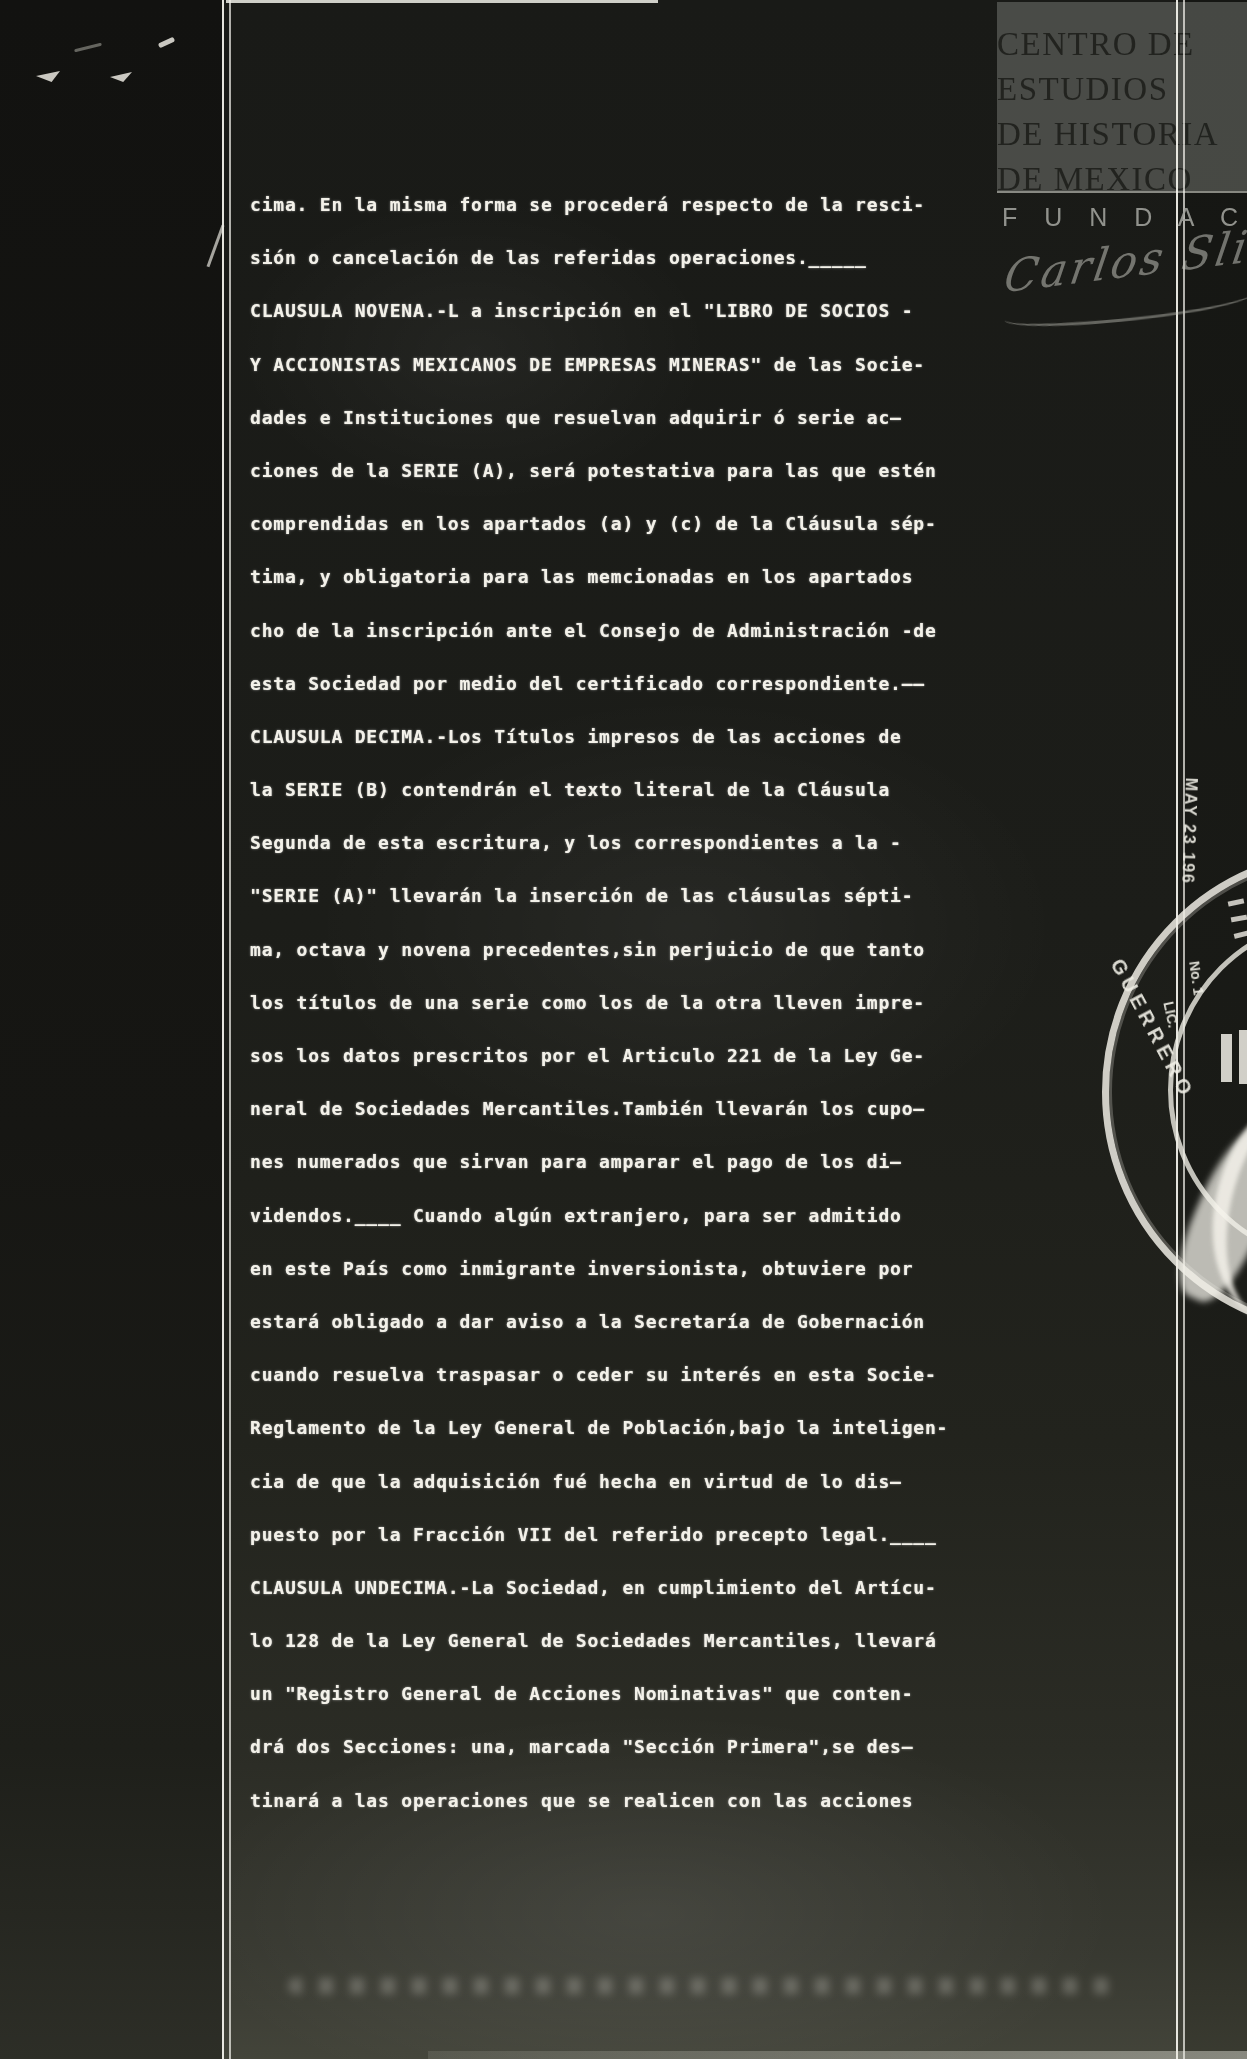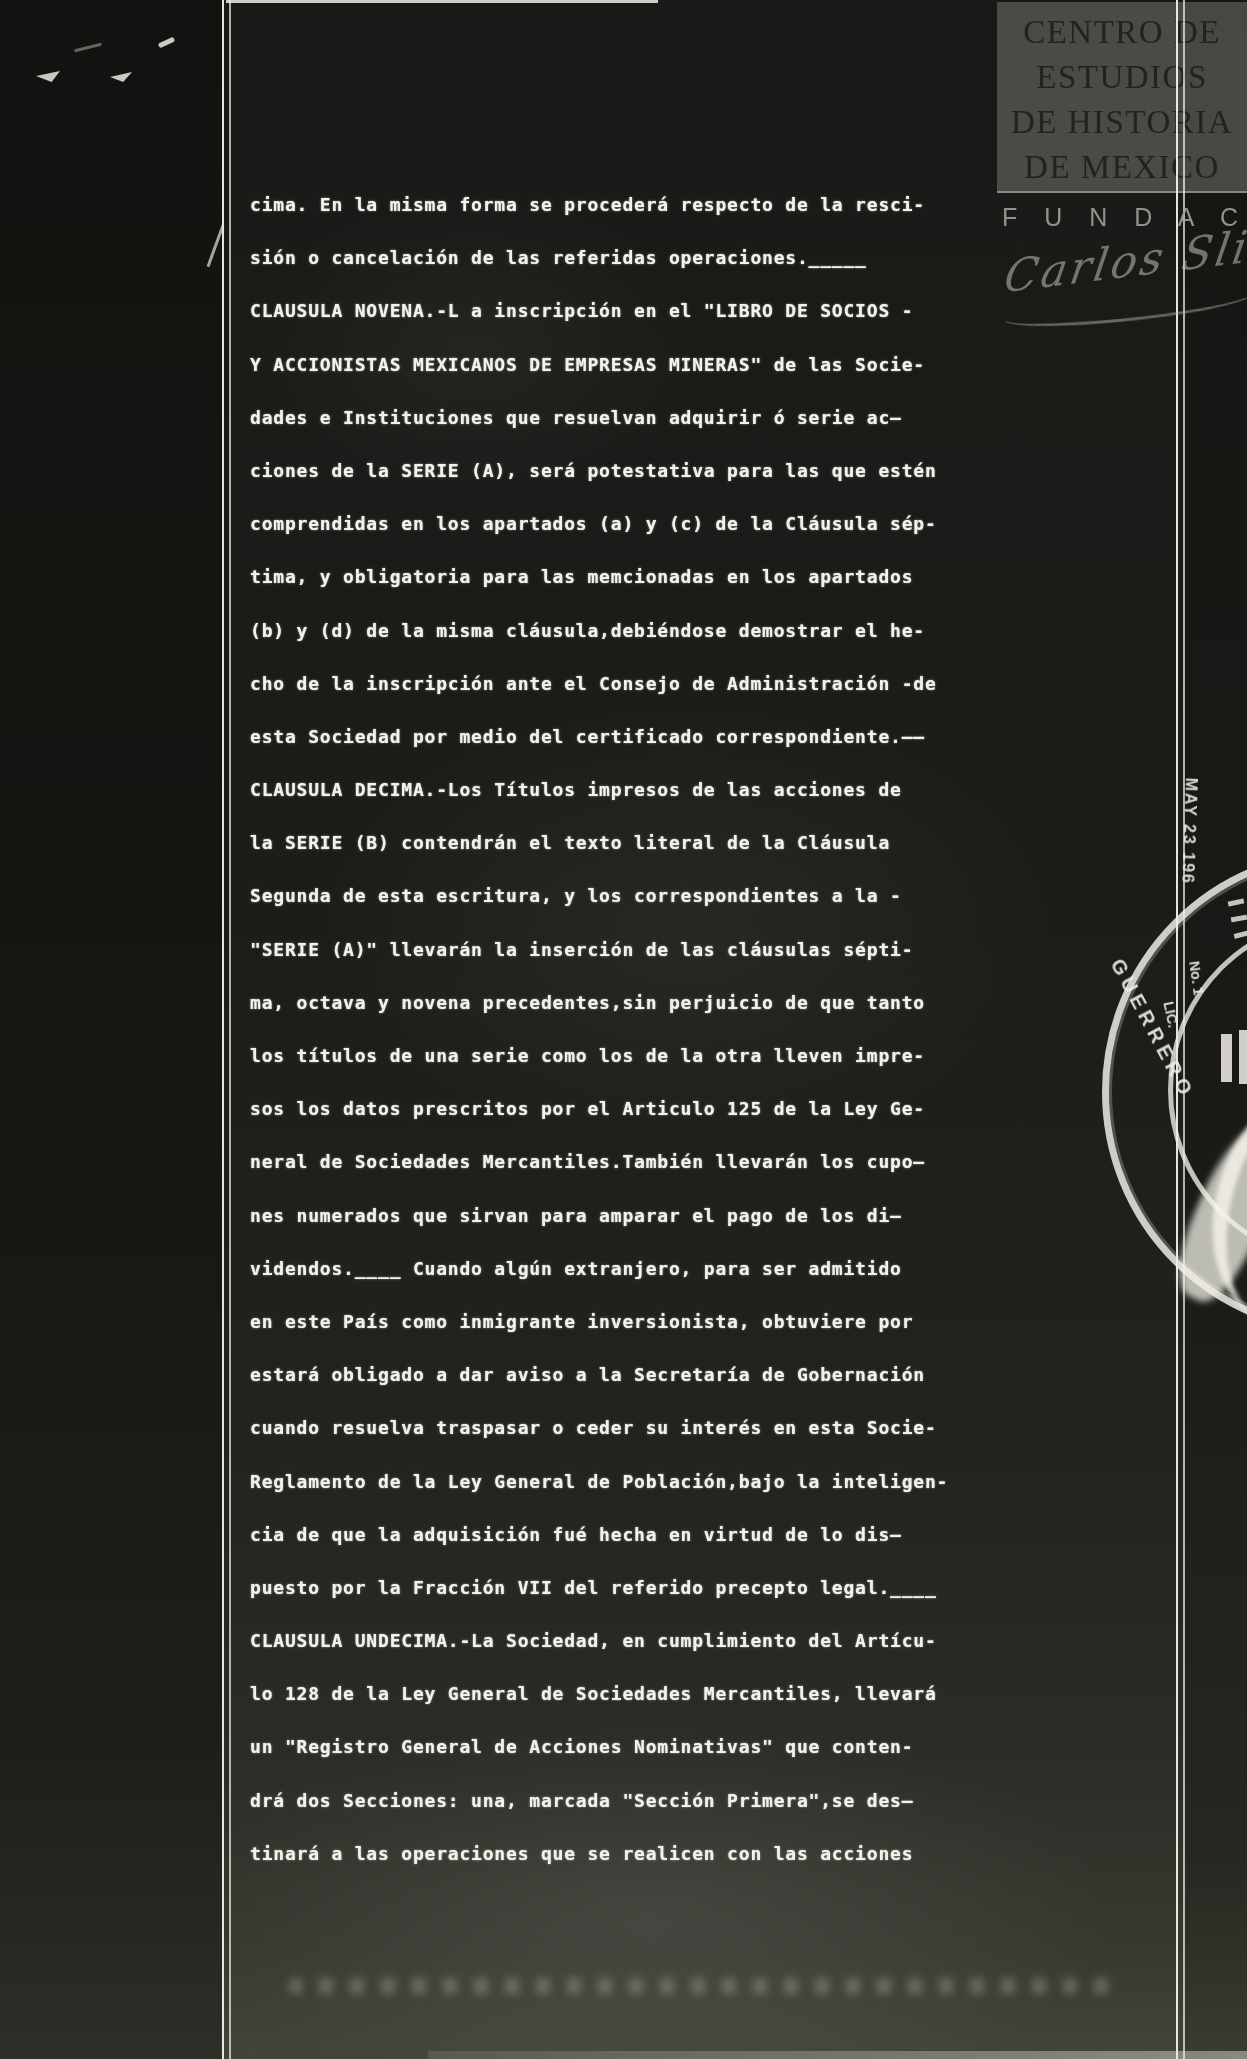--- a/index.html
+++ b/index.html
@@ -23,21 +23,21 @@
   .vrule{position:absolute;top:0;bottom:0;width:2px;background:rgba(246,245,239,.92);z-index:5;filter:blur(.3px);}
   .vrule.dim{opacity:.75;}
   .top-rule{position:absolute;left:226px;top:0;width:432px;height:3px;background:rgba(240,240,232,.85);z-index:5;}
 
   
   .wm-box{
     position:absolute;left:997px;top:2px;width:250px;height:191px;z-index:2;
     background:rgba(186,188,182,.30);
     border-bottom:2px solid rgba(212,212,204,.45);
     font-family:"Liberation Serif",serif;color:rgba(28,30,26,.88);
-    text-align:center;padding-top:8px;box-sizing:border-box;
+    text-align:left;padding-top:20px;box-sizing:border-box;
   }
   .wm-line{font-size:33px;line-height:45px;letter-spacing:1.5px;}
   .foundation{
     position:absolute;left:1002px;top:203px;width:300px;z-index:6;
     font-family:"Liberation Sans",sans-serif;font-size:25px;letter-spacing:10px;
     color:rgba(158,160,154,.9);white-space:nowrap;
   }
   .signature{
     position:absolute;left:1004px;top:233px;z-index:6;white-space:nowrap;
     font-family:"DejaVu Serif",serif;font-style:italic;font-size:44px;
@@ -138,30 +138,29 @@
 
   <div class="doc-text">
       <div class="tline">cima. En la misma forma se procederá respecto de la resci-</div>
       <div class="tline">sión o cancelación de las referidas operaciones._____</div>
       <div class="tline">CLAUSULA NOVENA.-L a inscripción en el "LIBRO DE SOCIOS -</div>
       <div class="tline">Y ACCIONISTAS MEXICANOS DE EMPRESAS MINERAS" de las Socie-</div>
       <div class="tline">dades e Instituciones que resuelvan adquirir ó serie ac—</div>
       <div class="tline">ciones de la SERIE (A), será potestativa para las que estén</div>
       <div class="tline">comprendidas en los apartados (a) y (c) de la Cláusula sép-</div>
       <div class="tline">tima, y obligatoria para las memcionadas en los apartados</div>
-      <div class="tline">(b) y (d) de la misma cláusula,debiéndose demostrar el he-</div>
       <div class="tline">cho de la inscripción ante el Consejo de Administración -de</div>
       <div class="tline">esta Sociedad por medio del certificado correspondiente.——</div>
       <div class="tline">CLAUSULA DECIMA.-Los Títulos impresos de las acciones de</div>
       <div class="tline">la SERIE (B) contendrán el texto literal de la Cláusula</div>
       <div class="tline">Segunda de esta escritura, y los correspondientes a la -</div>
       <div class="tline">"SERIE (A)" llevarán la inserción de las cláusulas sépti-</div>
       <div class="tline">ma, octava y novena precedentes,sin perjuicio de que tanto</div>
       <div class="tline">los títulos de una serie como los de la otra lleven impre-</div>
-      <div class="tline">sos los datos prescritos por el Articulo 125 de la Ley Ge-</div>
+      <div class="tline">sos los datos prescritos por el Articulo 221 de la Ley Ge-</div>
       <div class="tline">neral de Sociedades Mercantiles.También llevarán los cupo—</div>
       <div class="tline">nes numerados que sirvan para amparar el pago de los di—</div>
       <div class="tline">videndos.____ Cuando algún extranjero, para ser admitido</div>
       <div class="tline">en este País como inmigrante inversionista, obtuviere por</div>
       <div class="tline">estará obligado a dar aviso a la Secretaría de Gobernación</div>
       <div class="tline">cuando resuelva traspasar o ceder su interés en esta Socie-</div>
       <div class="tline">Reglamento de la Ley General de Población,bajo la inteligen-</div>
       <div class="tline">cia de que la adquisición fué hecha en virtud de lo dis—</div>
       <div class="tline">puesto por la Fracción VII del referido precepto legal.____</div>
       <div class="tline">CLAUSULA UNDECIMA.-La Sociedad, en cumplimiento del Artícu-</div>

